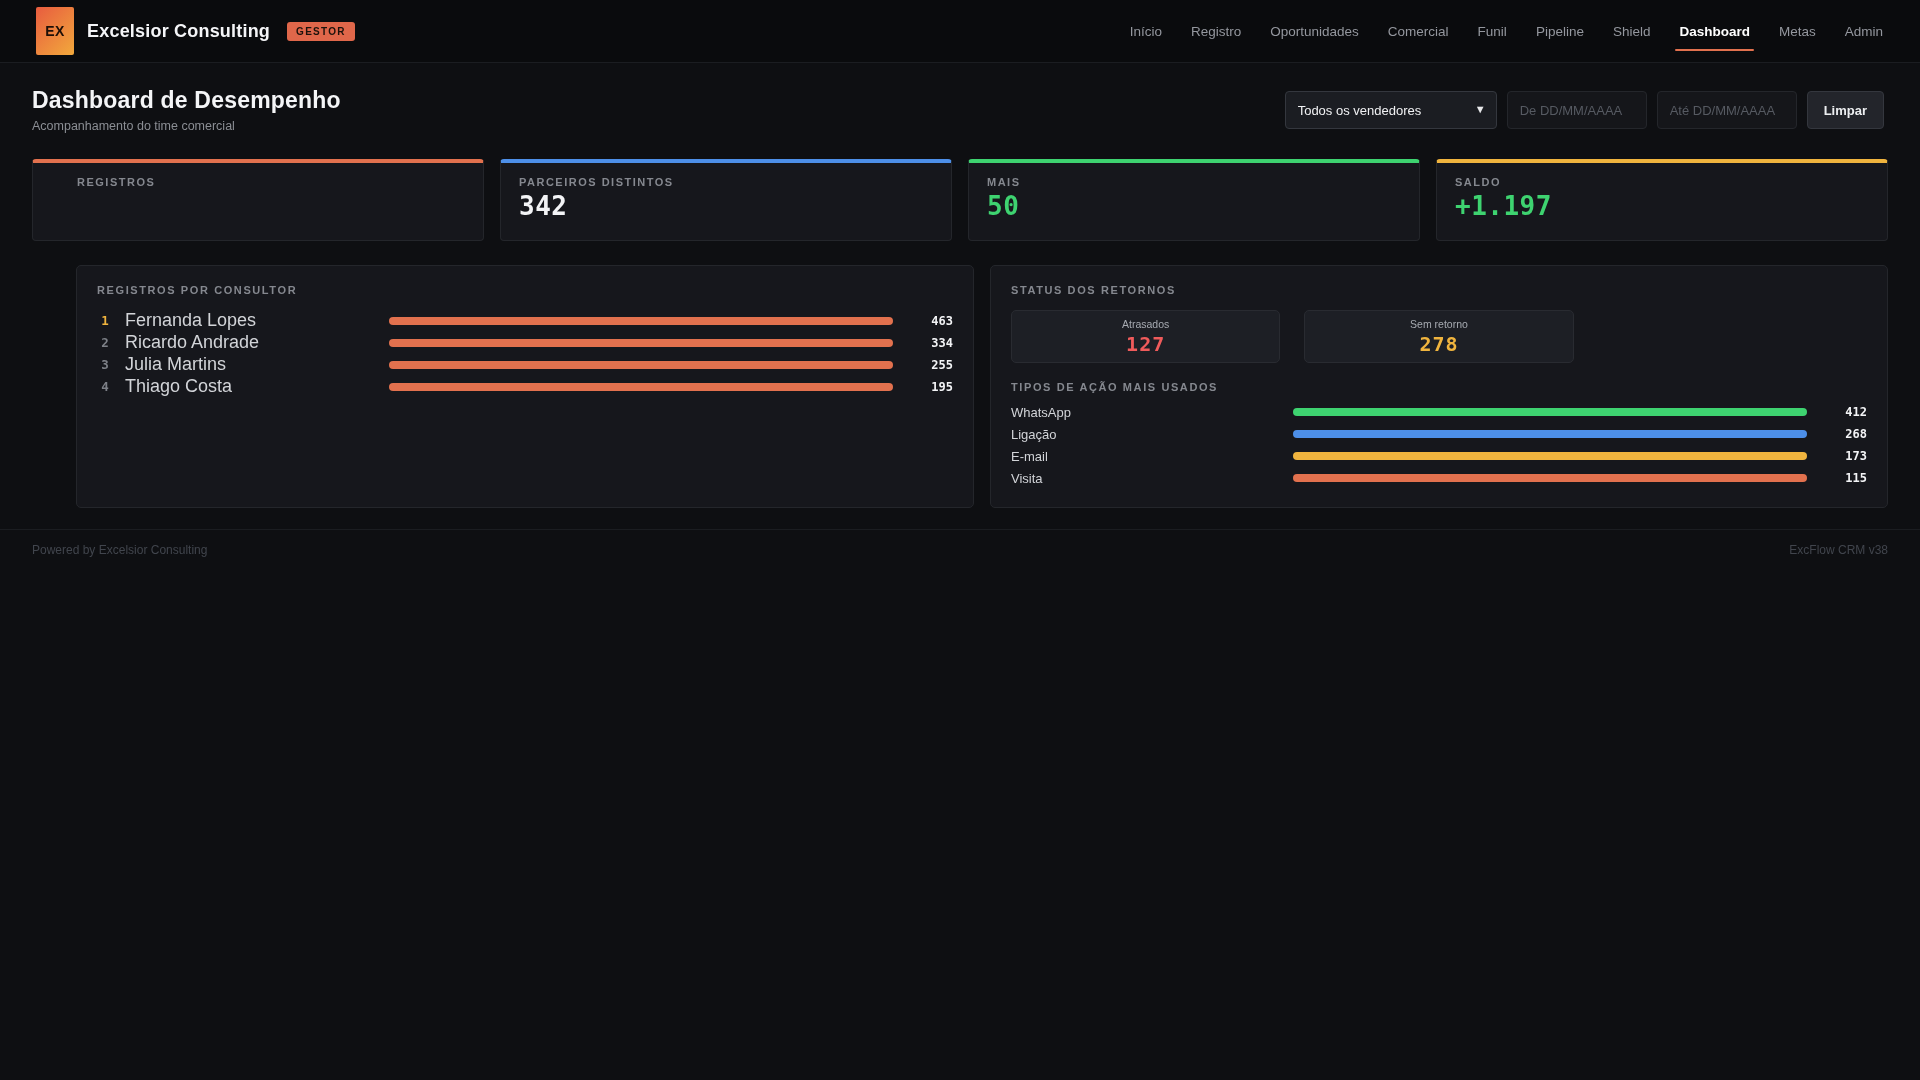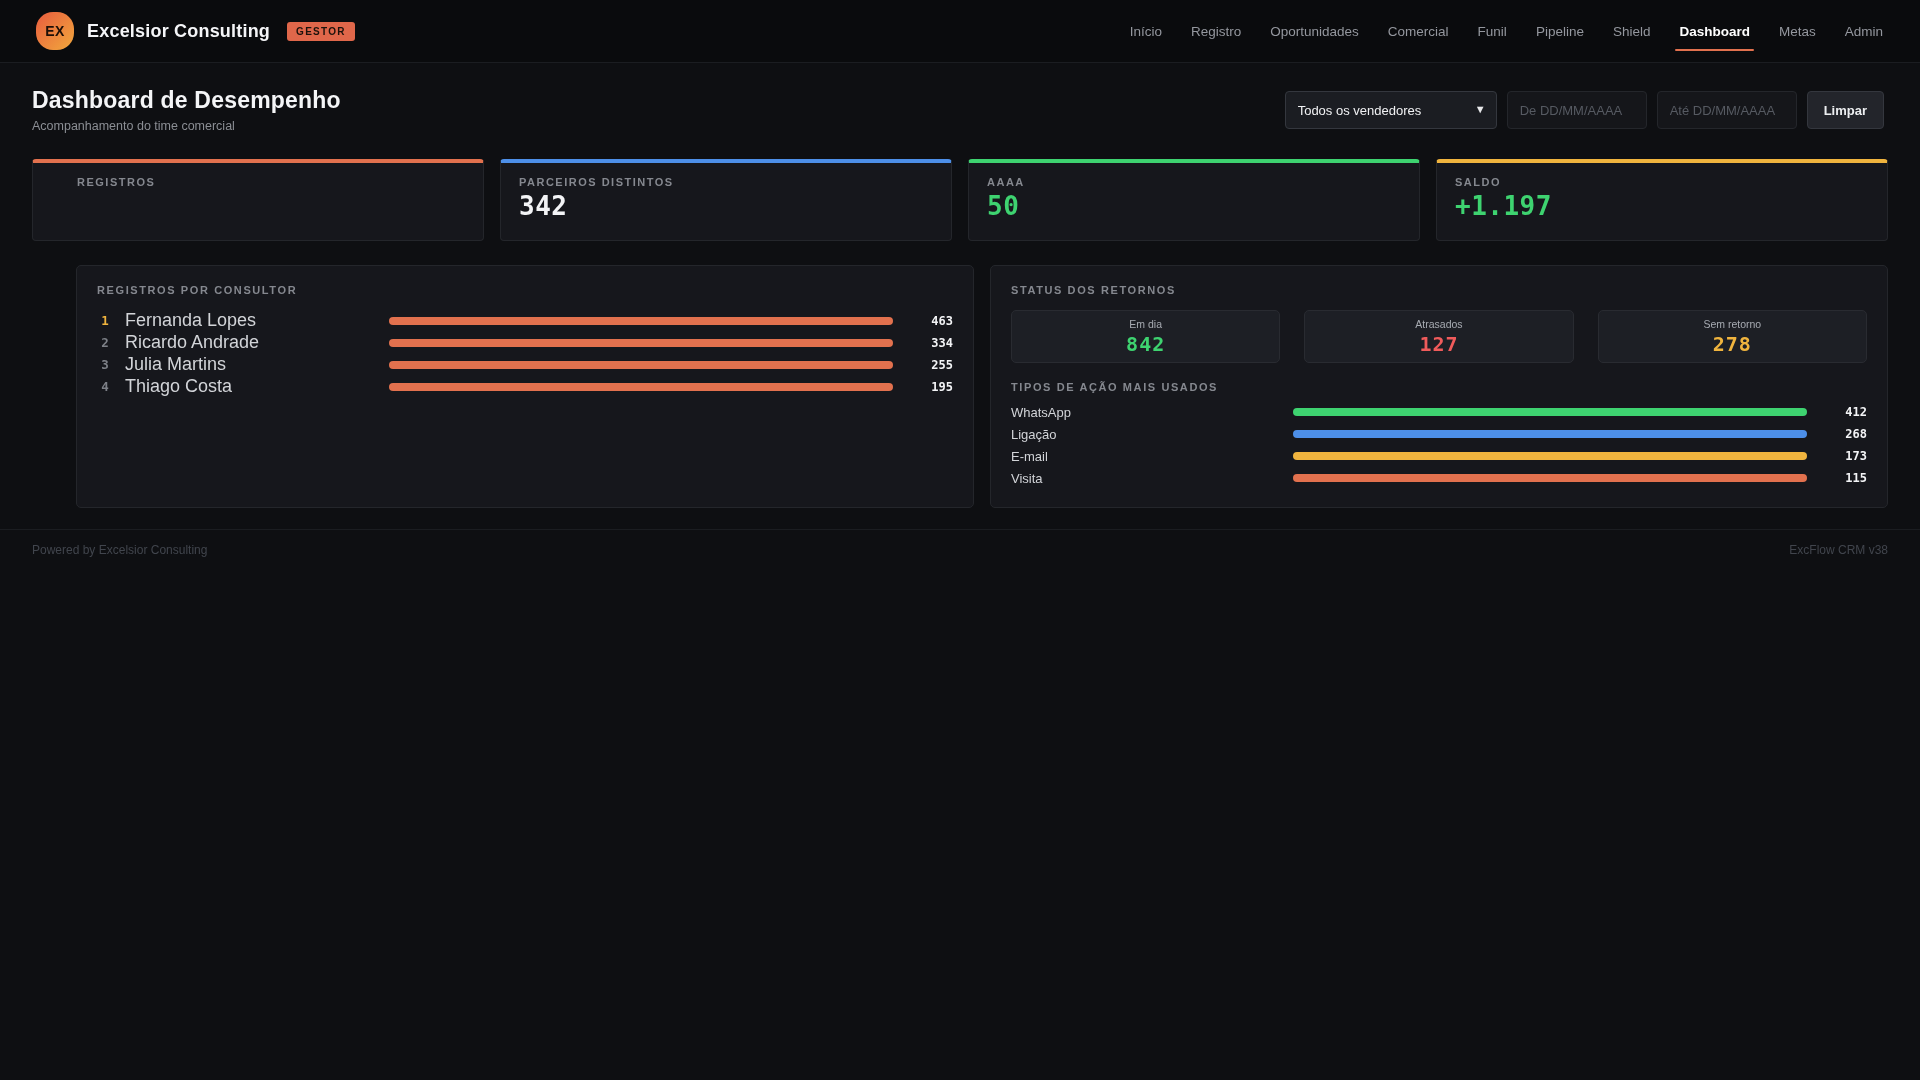--- a/index.html
+++ b/index.html
@@ -12,21 +12,21 @@
   .mono { font-family:"DejaVu Sans Mono",monospace; }
 
   
   .navbar {
     height:63px; background:#0a0b0d; border-bottom:1px solid #1b1d21;
     display:flex; align-items:center; justify-content:space-between;
     padding:0 36px;
   }
   .brand { display:flex; align-items:center; gap:13px; }
   .logo {
-    width:38px; height:38px; border-radius:17px;
+    width:38px; height:48px; border-radius:2px;
     background:linear-gradient(135deg,#e85c3f 0%,#f2a93c 100%);
     color:#1d0f07; font-weight:bold; font-size:14px;
     display:flex; align-items:center; justify-content:center;
     letter-spacing:0.5px;
   }
   .brand-name { color:#f4f5f7; font-weight:bold; font-size:18px; letter-spacing:0.2px; }
   .role-badge {
     background:#e0674a; color:#1c120c; font-size:10px; font-weight:bold;
     letter-spacing:1.3px; padding:4px 9px; border-radius:3px; margin-left:4px;
   }
@@ -177,21 +177,21 @@
 
 <section class="stats-row">
   <div class="stat-card" style="border-top-color: rgb(226, 113, 78); padding-left: 44px;">
     <div class="stat-label">REGISTROS</div>
   </div>
   <div class="stat-card" style="border-top-color: rgb(77, 143, 232);">
     <div class="stat-label">PARCEIROS DISTINTOS</div>
     <div class="stat-value mono" style="color: rgb(243, 244, 246);">342</div>
   </div>
   <div class="stat-card" style="border-top-color: rgb(62, 211, 112);">
-    <div class="stat-label">AAAA</div>
+    <div class="stat-label">MAIS</div>
     <div class="stat-value mono" style="color: rgb(62, 211, 112);">50</div>
   </div>
   <div class="stat-card" style="border-top-color: rgb(240, 180, 62);">
     <div class="stat-label">SALDO</div>
     <div class="stat-value mono" style="color: rgb(62, 211, 112);">+1.197</div>
   </div>
 </section>
 
 <section class="panels-row">
 
@@ -230,24 +230,20 @@
           </span>
         <span class="row-value mono">195</span>
       </div>
     </div>
   </div>
 
   <div class="panel">
     <div class="panel-title">STATUS DOS RETORNOS</div>
     <div class="status-cards">
       <div class="status-card">
-        <div class="status-label">Em dia</div>
-        <div class="status-value mono" style="color: rgb(62, 211, 112);">842</div>
-      </div>
-      <div class="status-card">
         <div class="status-label">Atrasados</div>
         <div class="status-value mono" style="color: rgb(240, 91, 91);">127</div>
       </div>
       <div class="status-card">
         <div class="status-label">Sem retorno</div>
         <div class="status-value mono" style="color: rgb(240, 180, 62);">278</div>
       </div>
     </div>
 
     <div class="panel-title actions-title">TIPOS DE AÇÃO MAIS USADOS</div>

